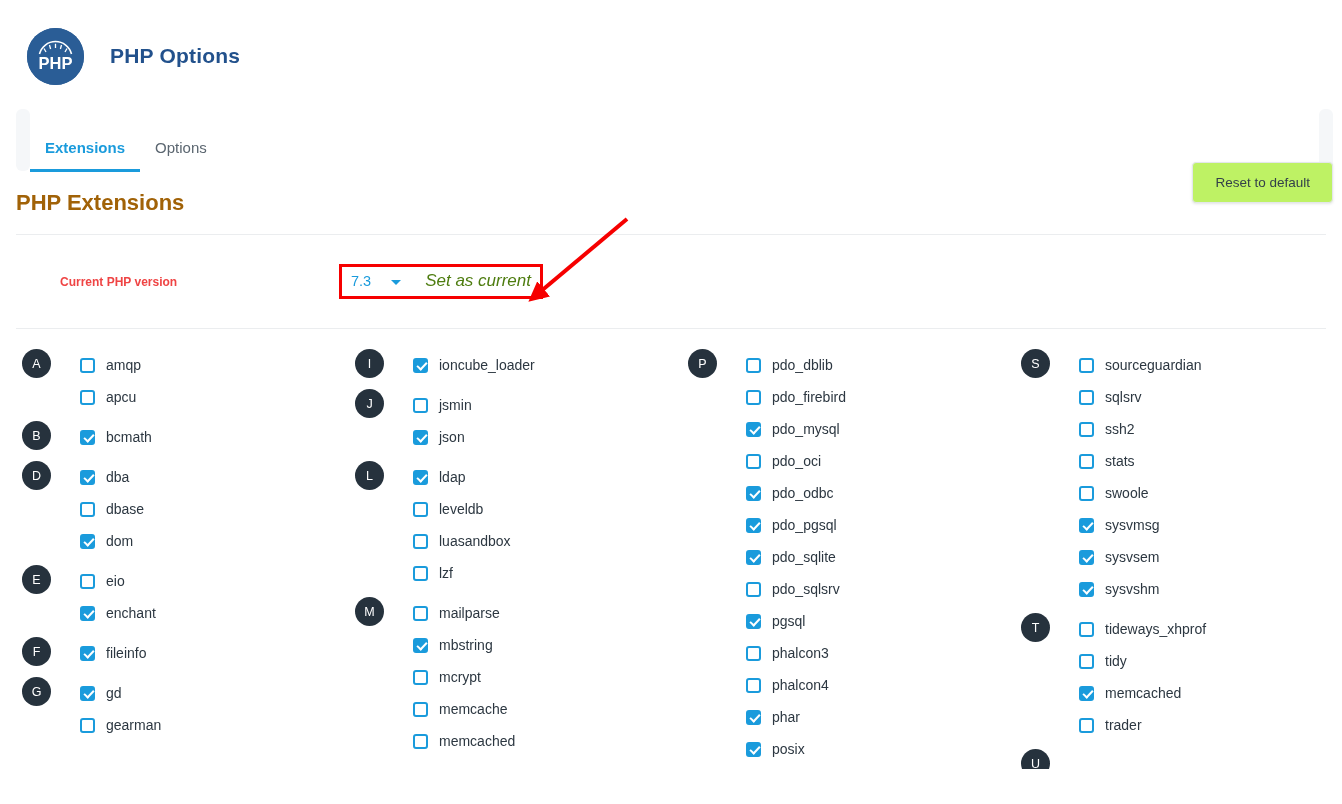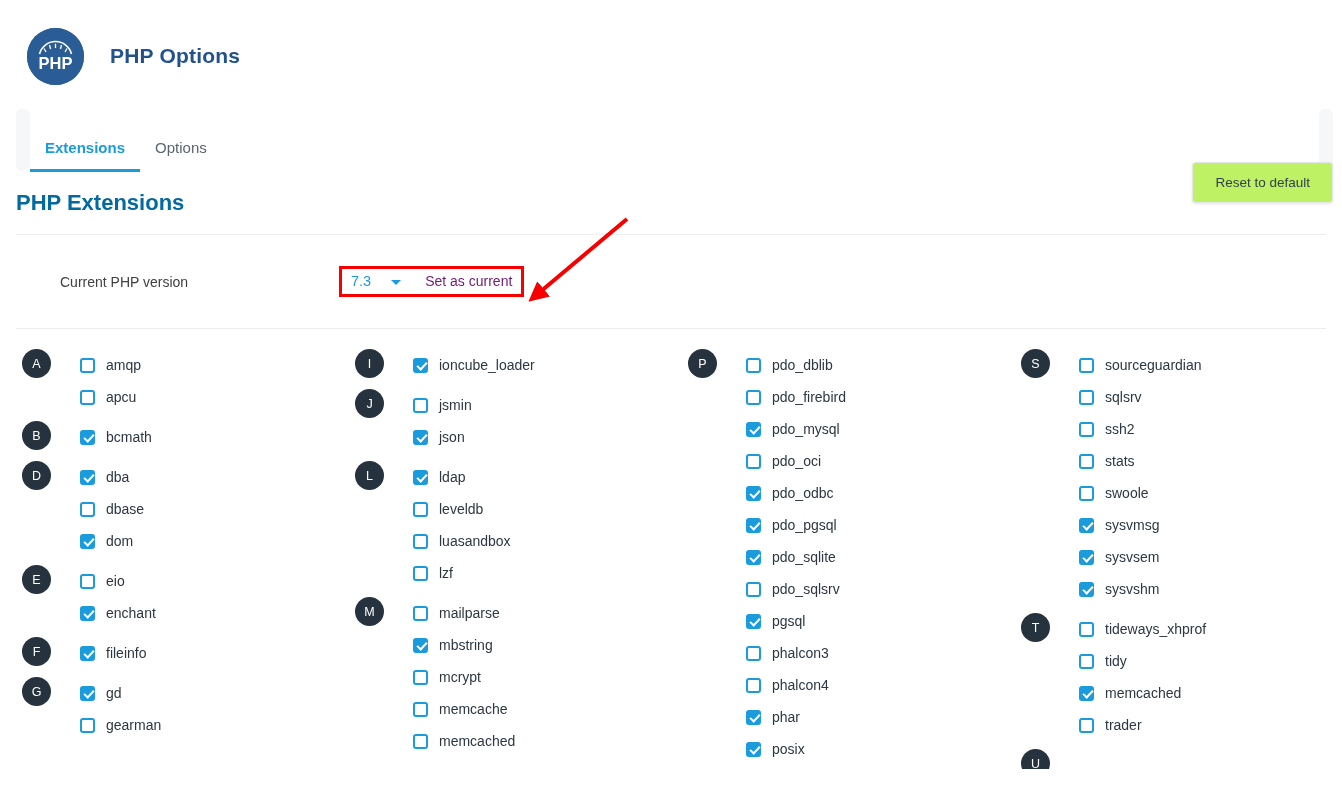--- a/index.html
+++ b/index.html
@@ -82,21 +82,21 @@
     display: flex;
     align-items: center;
     justify-content: space-between;
     padding: 0 16px 0 16px;
     height: 62px;
     position: relative;
   }
   .section-title {
     font-size: 22px;
     font-weight: bold;
-    color: #0369a1;
+    color: #a16207;
   }
   .reset-btn {
     position: absolute;
     right: 9px;
     top: -10px;
     background: #bef264;
     border: 1px solid #e3e7ea;
     border-radius: 4px;
     box-shadow: 0 1px 3px rgba(0,0,0,.11);
     padding: 12px 22px;
@@ -114,23 +114,23 @@
 
   
   .version-row {
     display: flex;
     align-items: center;
     height: 93px;
     padding-left: 60px;
     position: relative;
   }
   .version-label {
-    font-size: 14px;
-    font-weight: normal;
-    color: #404040;
+    font-size: 12px;
+    font-weight: bold;
+    color: #ef4444;
     width: 275px;
   }
   .version-select-box {
     border: 3px solid #f60000;
     padding: 4px 9px 5px 9px;
     display: inline-flex;
     align-items: center;
     gap: 20px;
     margin-left: 4px;
   }
@@ -140,24 +140,25 @@
   }
   .caret {
     width: 0; height: 0;
     border-left: 5px solid transparent;
     border-right: 5px solid transparent;
     border-top: 5px solid #1a9bdc;
     display: inline-block;
     margin: 2px 4px 0 0;
   }
   .set-current {
-    color: #701a75;
-    font-size: 14px;
+    color: #4d7c0f;
+    font-size: 17px;
     text-decoration: none;
     cursor: pointer;
+    font-style: italic;
   }
 
   
   .arrow-svg {
     position: absolute;
     left: 0; top: 0;
     width: 1342px; height: 804px;
     pointer-events: none;
     z-index: 40;
   }

